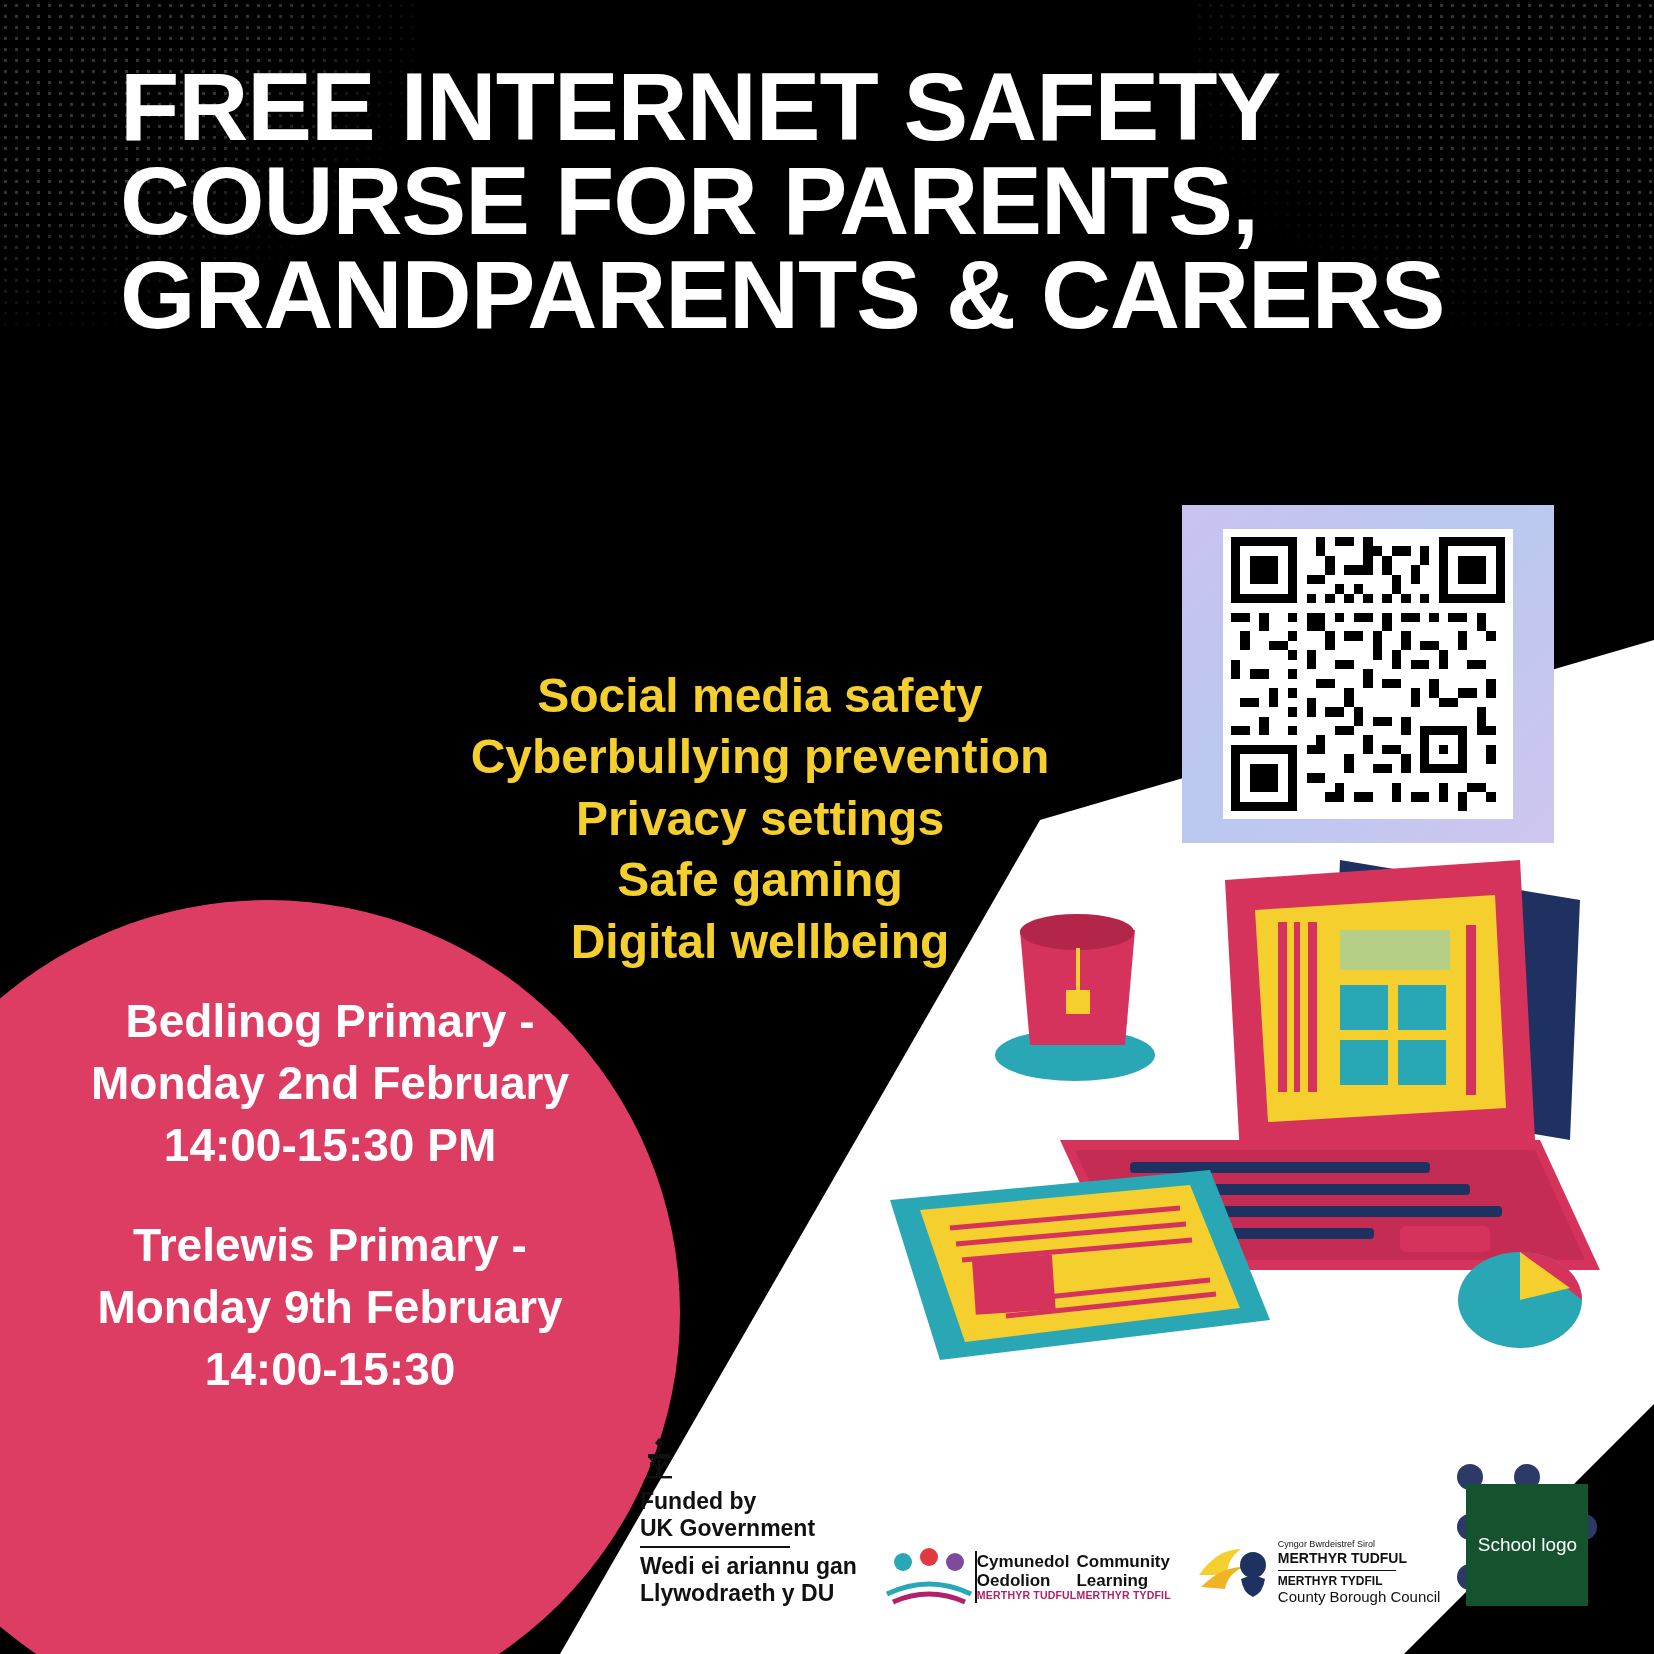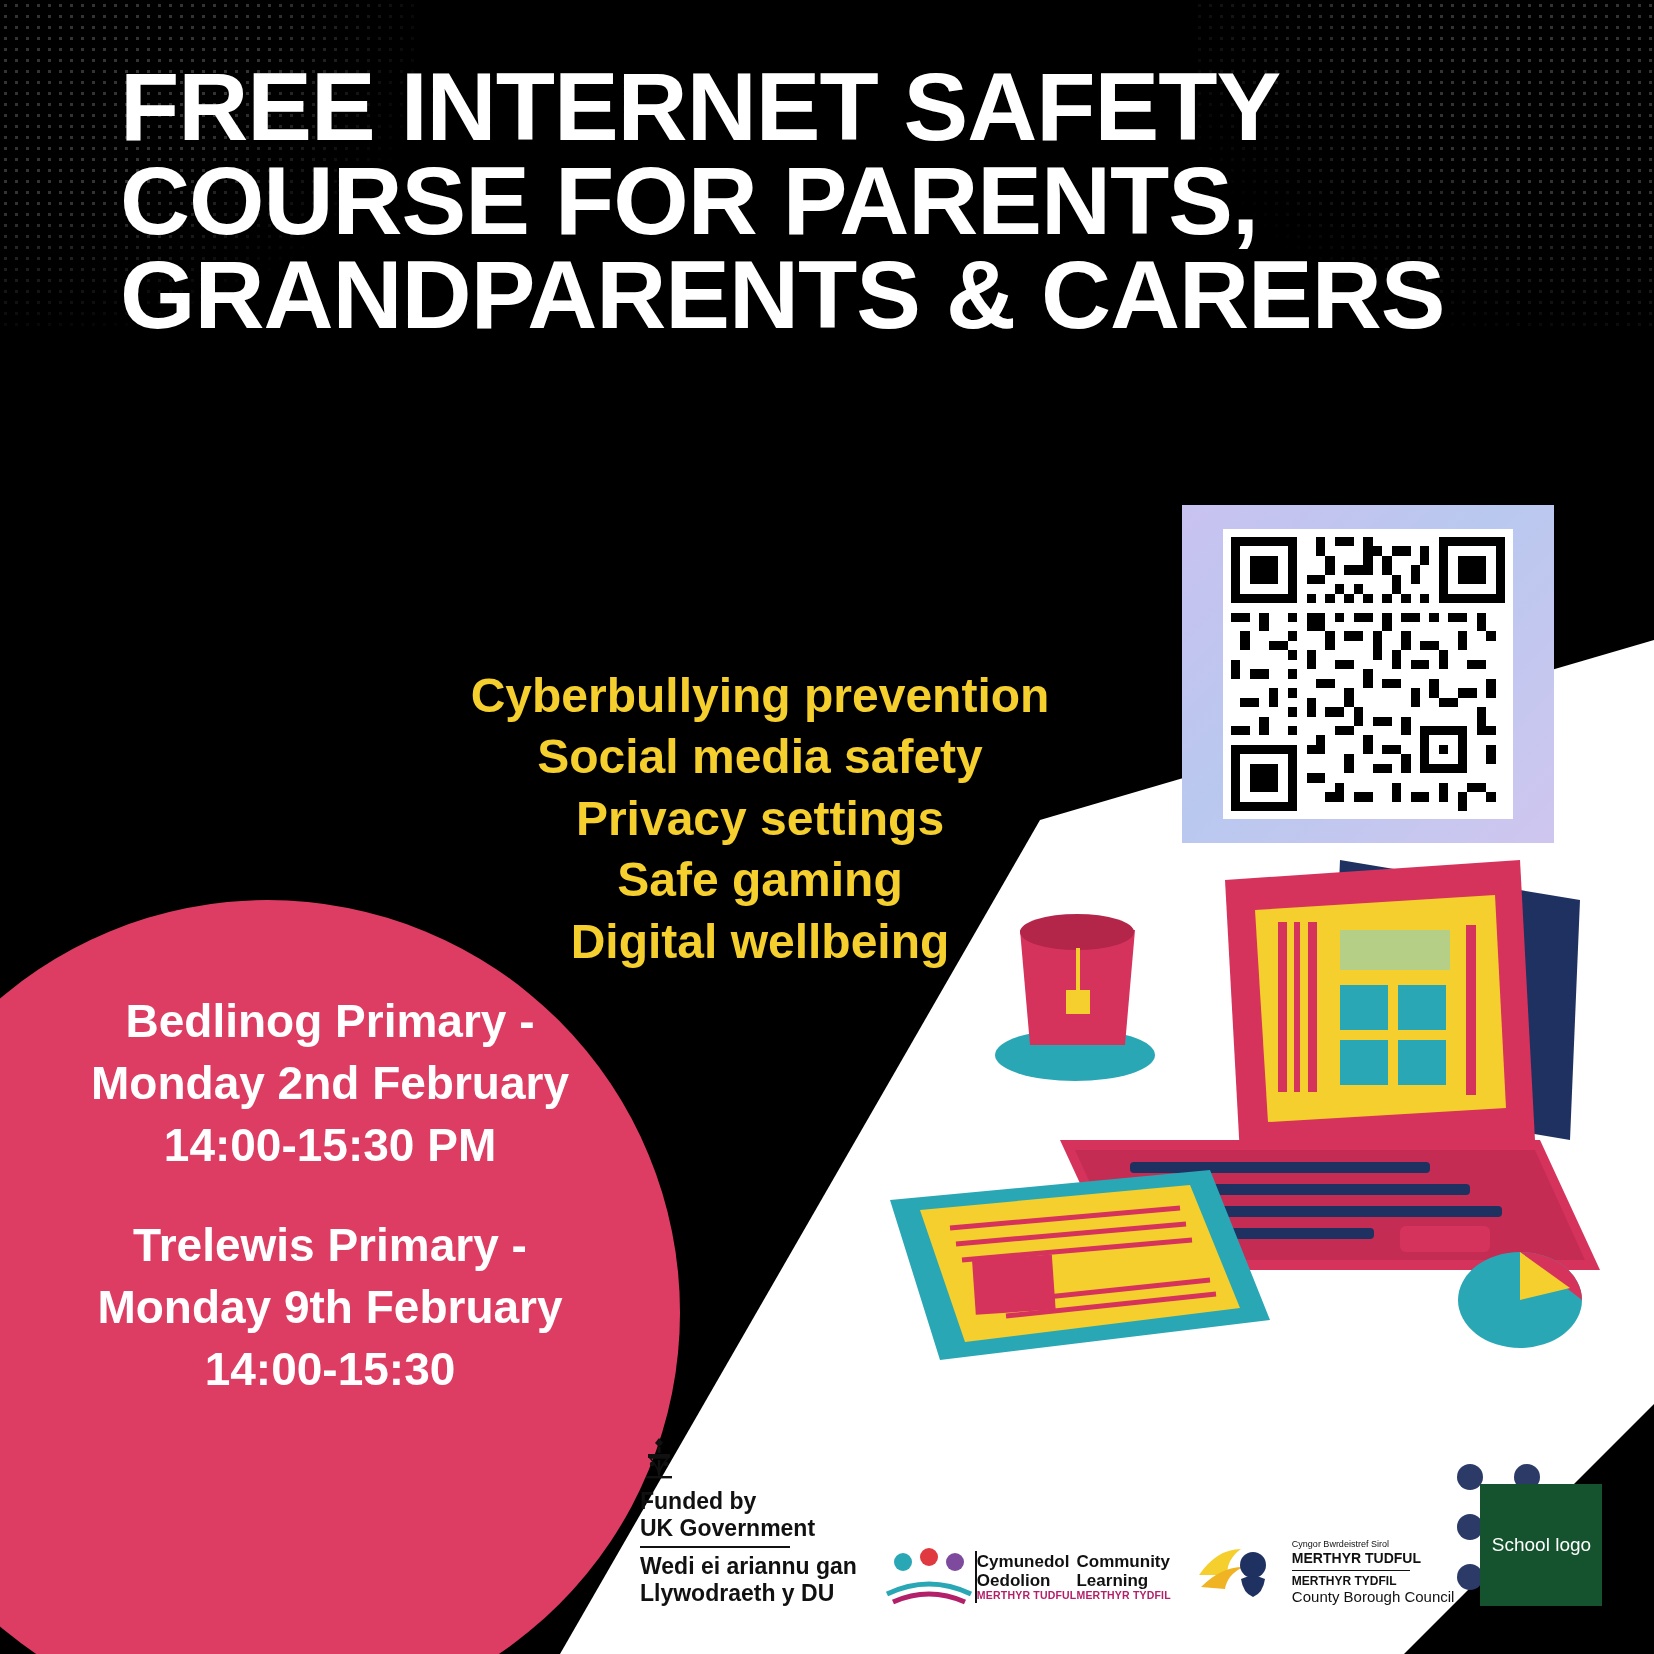--- a/index.html
+++ b/index.html
@@ -96,21 +96,21 @@
   .funded{font-size:23px;font-weight:700;line-height:1.15;}
   .funded .rule{border-top:2px solid #111;margin:5px 0;width:150px;}
   .funded .cy{font-weight:700;}
 
   .cl-logo{display:flex;align-items:center;gap:0;}
   .cl-mark{width:92px;height:58px;}
   .cl-txt{font-size:17px;font-weight:700;line-height:1.12;color:#111;}
   .cl-txt .small{font-size:10.5px;color:#b3206a;font-weight:700;letter-spacing:.2px;}
   .cl-divider{width:2px;height:52px;background:#111;}
 
-  .mt-logo{display:flex;align-items:center;gap:21px;margin-top:6px;}
+  .mt-logo{display:flex;align-items:center;gap:7px;margin-top:6px;}
   .mt-mark{width:74px;height:56px;}
   .mt-txt{font-size:11px;line-height:1.2;color:#111;font-weight:700;}
   .mt-txt .t1{font-size:9px;font-weight:400;}
   .mt-txt .t2{font-size:14px;}
   .mt-txt .rule{border-top:1.5px solid #111;margin:3px 0;width:118px;}
   .mt-txt .t3{font-size:12px;}
   .mt-txt .t4{font-size:15px;font-weight:400;}
 
   .school-logo{
     width:122px;height:122px;background:#14532d;color:#fff;
@@ -123,22 +123,22 @@
 <div class="poster">
 
   <div class="halftone tl"></div>
   <div class="halftone tr"></div>
 
   <div class="white-panel-2"></div>
 
   <div class="headline">FREE INTERNET SAFETY COURSE FOR PARENTS, GRANDPARENTS &amp; CARERS</div>
 
   <div class="topics">
+    <div>Social media safety</div>
     <div>Cyberbullying prevention</div>
-    <div>Social media safety</div>
     <div>Privacy settings</div>
     <div>Safe gaming</div>
     <div>Digital wellbeing</div>
   </div>
 
   <div class="pink-circle"></div>
   <div class="schedule">
     <div>Bedlinog Primary -</div>
     <div>Monday 2nd February</div>
     <div>14:00-15:30 PM</div>

